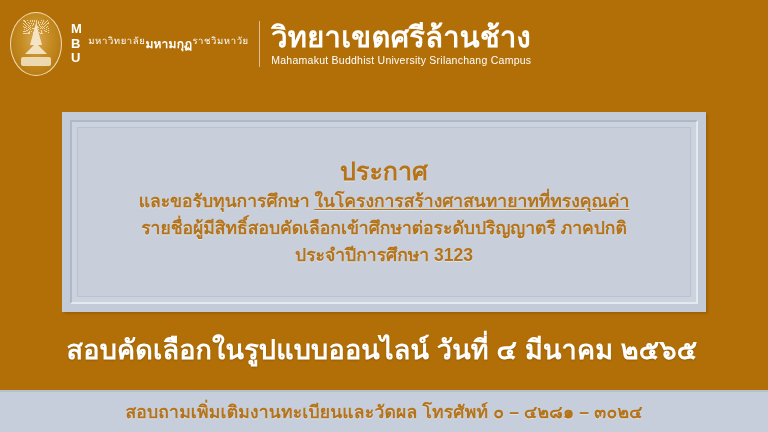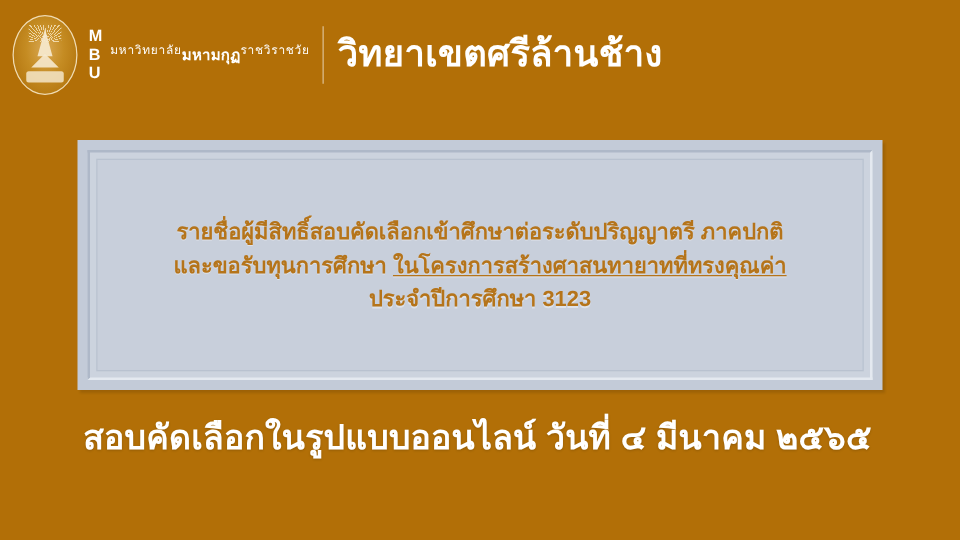--- a/index.html
+++ b/index.html
@@ -258,39 +258,44 @@
 
     <div class="mbu-letters">
       <span>M</span>
       <span>B</span>
       <span>U</span>
     </div>
 
     <div class="thai-univ">
       <span class="tu-small">มหาวิทยาลัย</span>
       <span class="tu-big">มหามกุฏ</span>
-      <span class="tu-small">ราชวิราชวัย</span>
+      <span class="tu-small">ราชวิมหาวัย</span>
     </div>
 
     <div class="divider"></div>
 
     <div class="campus">
       <span class="c-thai">วิทยาเขตศรีล้านช้าง</span>
+      <span class="c-eng">Mahamakut Buddhist University Srilanchang Campus</span>
     </div>
   </div>
 
   <div class="box-outer">
     <div class="box-mid">
       <div class="box-inner">
-        <div class="ann-line">รายชื่อผู้มีสิทธิ์สอบคัดเลือกเข้าศึกษาต่อระดับปริญญาตรี ภาคปกติ</div>
+        <div class="ann-title">ประกาศ</div>
         <div class="ann-line">
           <span>และขอรับทุนการศึกษา</span>
           <span class="ann-underline">ในโครงการสร้างศาสนทายาทที่ทรงคุณค่า</span>
         </div>
+        <div class="ann-line">รายชื่อผู้มีสิทธิ์สอบคัดเลือกเข้าศึกษาต่อระดับปริญญาตรี ภาคปกติ</div>
         <div class="ann-line">ประจำปีการศึกษา 3123</div>
       </div>
     </div>
   </div>
 
   <div class="headline">สอบคัดเลือกในรูปแบบออนไลน์ วันที่ ๔ มีนาคม ๒๕๖๕</div>
 
+  <div class="footer">
+    <span class="footer-text">สอบถามเพิ่มเติมงานทะเบียนและวัดผล โทรศัพท์ ๐ – ๔๒๘๑ – ๓๐๒๔</span>
+  </div>
 
 </div>
 
 </body></html>

